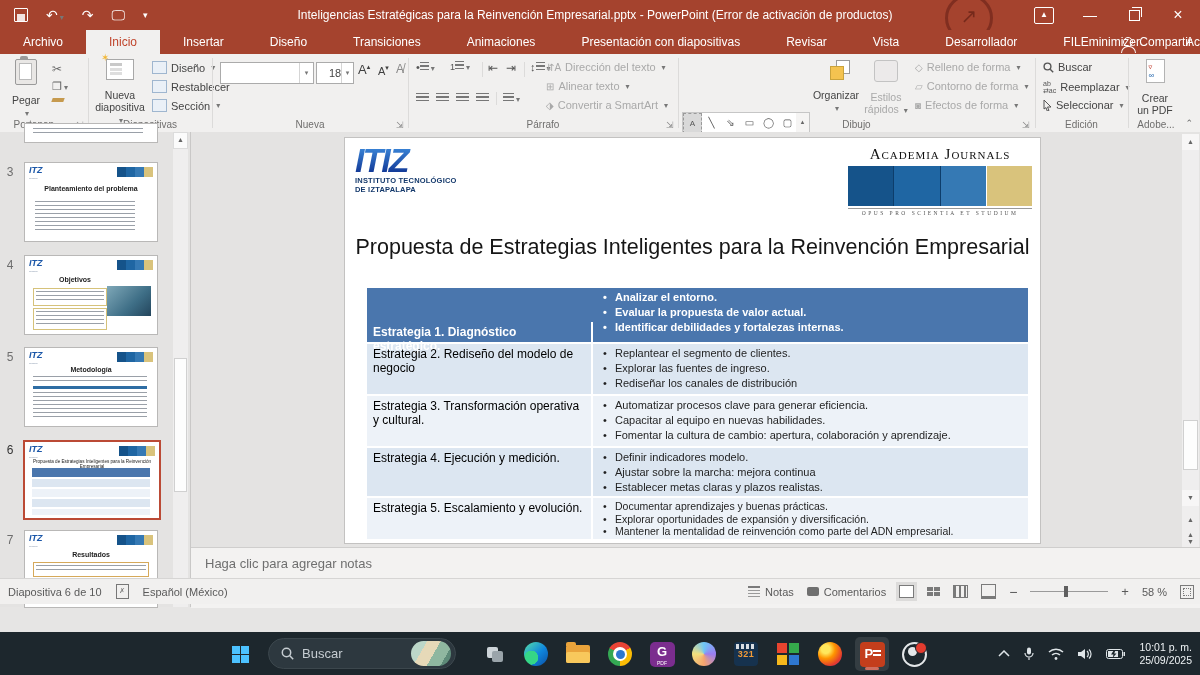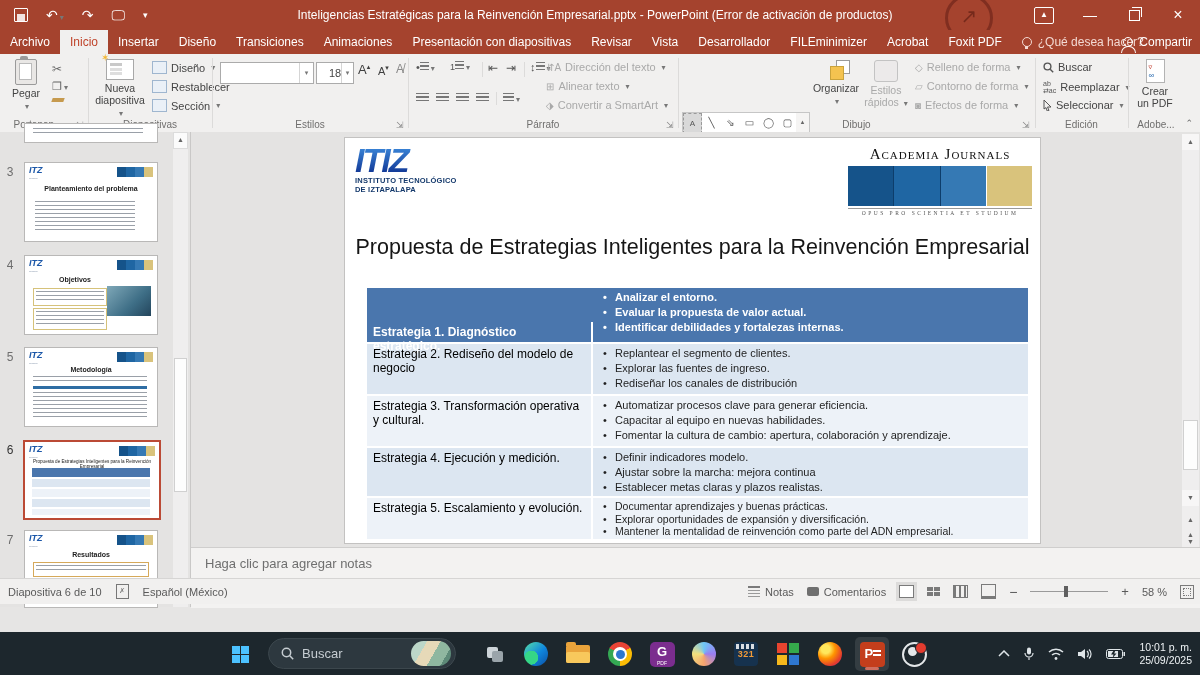--- a/index.html
+++ b/index.html
@@ -13,35 +13,35 @@
   .floppy{width:12px;height:12px;border:1.5px solid #fff;border-radius:1px;position:relative;}
   .floppy:after{content:"";position:absolute;left:2px;top:5px;right:2px;bottom:0;background:#fff;opacity:.85;}
   .tb-title{position:absolute;top:0;left:230px;right:240px;height:30px;line-height:30px;text-align:center;font-size:12px;white-space:nowrap;overflow:hidden;}
   .winbtns{position:absolute;top:0;right:0;height:30px;display:flex;}
   .winbtn{width:44px;height:30px;text-align:center;line-height:30px;font-size:14px;color:#fff;}
   .restore-glyph{display:inline-block;width:9px;height:9px;border:1px solid #fff;position:relative;top:1px;}
   .restore-glyph:before{content:"";position:absolute;left:2px;top:-4px;width:9px;height:9px;border:1px solid #fff;border-bottom:none;border-left:none;}
   .panelbtn{position:absolute;top:7px;right:146px;width:18px;height:15px;border:1.5px solid #fff;border-radius:2px;text-align:center;font-size:8px;line-height:14px;color:#fff;}
   
   .tabrow{position:absolute;top:30px;left:0;right:0;height:24px;background:#a5432e;display:flex;align-items:stretch;font-size:12px;color:#fff;}
-  .rtab{padding:0 10px;line-height:24px;white-space:nowrap;}
+  .rtab{padding:0 23px;line-height:24px;white-space:nowrap;}
   .rtab.active{background:#f1f0ef;color:#c0452c;}
   .tellme{display:flex;align-items:center;gap:6px;padding:0 10px;color:#f3d9d2;}
   .bulb{width:8px;height:8px;border:1.3px solid #f3d9d2;border-radius:50%;position:relative;}
   .bulb:after{content:"";position:absolute;left:2px;top:8px;width:3px;height:3px;background:#f3d9d2;}
   .share{position:absolute;right:8px;top:30px;height:24px;display:flex;align-items:center;gap:6px;font-size:12px;color:#fff;}
   .person{width:8px;height:8px;border:1.3px solid #fff;border-radius:50%;position:relative;}
   .person:after{content:"";position:absolute;left:-3px;top:8px;width:13px;height:6px;border:1.3px solid #fff;border-bottom:none;border-radius:7px 7px 0 0;}
   
   .ribbon{position:absolute;top:54px;left:0;right:0;height:78px;background:#f1f0ef;border-bottom:1px solid #cccbca;color:#444;font-size:11px;}
   .gsep{position:absolute;top:4px;bottom:4px;width:1px;background:#dcdbda;}
   .glabel{position:absolute;bottom:2px;font-size:10px;color:#6f6e6d;text-align:center;}
   .launcher{position:absolute;bottom:2px;font-size:9px;color:#8a8a8a;}
   .bigbtn{position:absolute;text-align:center;color:#444;}
-  .bigbtn .cap{font-size:10.5px;line-height:12px;margin-top:2px;}
+  .bigbtn .cap{font-size:10.5px;line-height:12px;margin-top:9px;}
   .clipboard{margin:0 auto;width:20px;height:24px;border:1.5px solid #9a9a9a;border-radius:2px;background:#e9e7e5;position:relative;}
   .clipboard:before{content:"";position:absolute;left:4px;top:-4px;width:8px;height:4px;background:#9a9a9a;border-radius:2px 2px 0 0;}
   .clipboard:after{content:"";position:absolute;left:3px;top:3px;width:11px;height:15px;background:#fff;border:1px solid #bbb;}
   .newslide-ico{margin:0 auto;width:26px;height:19px;border:1.5px solid #a8a8a8;background:#fff;position:relative;}
   .newslide-ico:before{content:"✶";position:absolute;left:-6px;top:-8px;color:#f2b632;font-size:10px;}
   .newslide-ico:after{content:"";position:absolute;left:3px;top:3px;width:12px;height:2.5px;background:#c9c9c9;box-shadow:0 5px 0 #dedede,0 9px 0 #dedede;}
   .smallcmd{position:absolute;display:flex;align-items:center;gap:4px;white-space:nowrap;color:#444;}
   .smallcmd .mini{display:inline-block;width:13px;height:11px;border:1px solid #9fb6cf;background:#eaf0f7;}
   .dd{color:#777;font-size:8px;margin-left:2px;}
   .combo{position:absolute;height:20px;background:#fff;border:1px solid #ababab;display:flex;align-items:center;font-size:11px;}
@@ -257,21 +257,21 @@
     <span class="fbtn" style="left:222px;font-weight:bold;">N</span>
     <span class="fbtn" style="left:240px;font-style:italic;">K</span>
     <span class="fbtn" style="left:257px;text-decoration:underline;">S</span>
     <span class="fbtn" style="left:275px;font-weight:bold;text-shadow:1px 1px 1px #aaa;">S</span>
     <span class="fbtn" style="left:293px;font-size:10px;text-decoration:line-through;color:#666;">abc</span>
     <span class="fbtn" style="left:317px;font-size:10px;border-bottom:1px solid #888;"><span>AV</span><span class="dd">▾</span></span>
     <span class="fbtn" style="left:343px;font-size:11px;"><span>Aa</span><span class="dd">▾</span></span>
     <span class="seprib" style="left:366px;top:90px;height:15px;"></span>
     <span class="fbtn" style="left:374px;border-bottom:3px solid #c00000;">A</span>
     <span class="fbtn" style="left:392px;font-size:9px;color:#777;">▾</span>
-    <div class="glabel" style="left:212px;width:196px;">Estilos</div>
+    <div class="glabel" style="left:212px;width:196px;">Nueva</div>
     <span class="launcher" style="left:396px;">⇲</span>
     <div class="gsep" style="left:408px;"></div>
 
     <span class="abs" style="left:416px;top:7px;font-size:11px;color:#555;">•<span class="alines" style="width:9px"></span><span class="dd">▾</span></span>
     <span class="abs" style="left:450px;top:7px;font-size:9px;color:#555;">1<span class="alines" style="width:9px"></span><span class="dd">▾</span></span>
     <span class="seprib" style="left:482px;top:8px;height:15px;"></span>
     <span class="abs" style="left:488px;top:7px;font-size:12px;color:#555;">⇤</span>
     <span class="abs" style="left:506px;top:7px;font-size:12px;color:#555;">⇥</span>
     <span class="seprib" style="left:524px;top:8px;height:15px;"></span>
     <span class="abs" style="left:530px;top:7px;font-size:11px;color:#555;">↕<span class="alines" style="width:9px"></span><span class="dd">▾</span></span>

